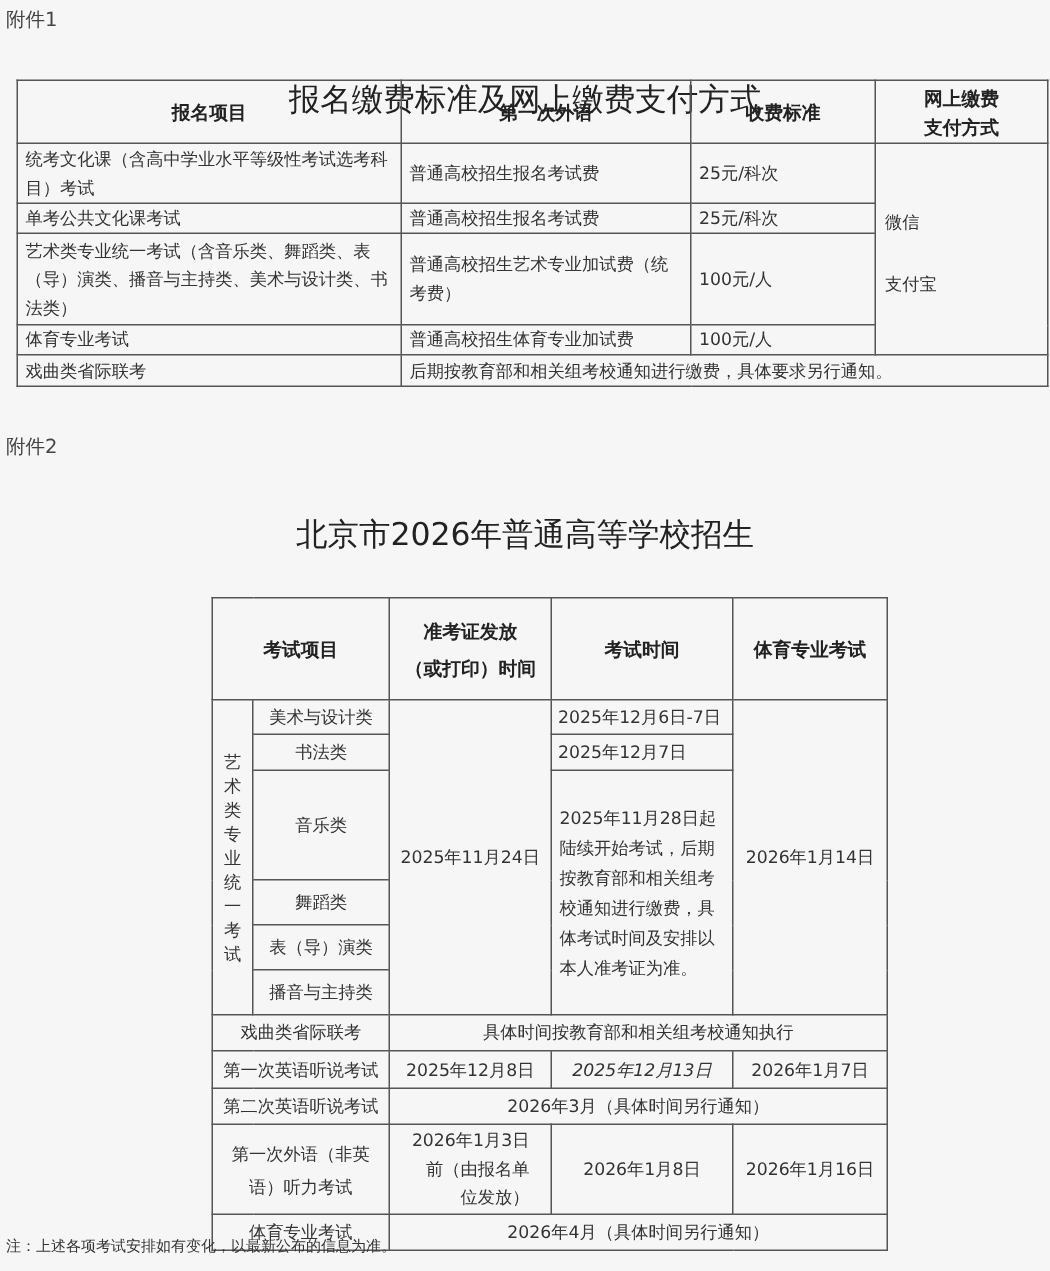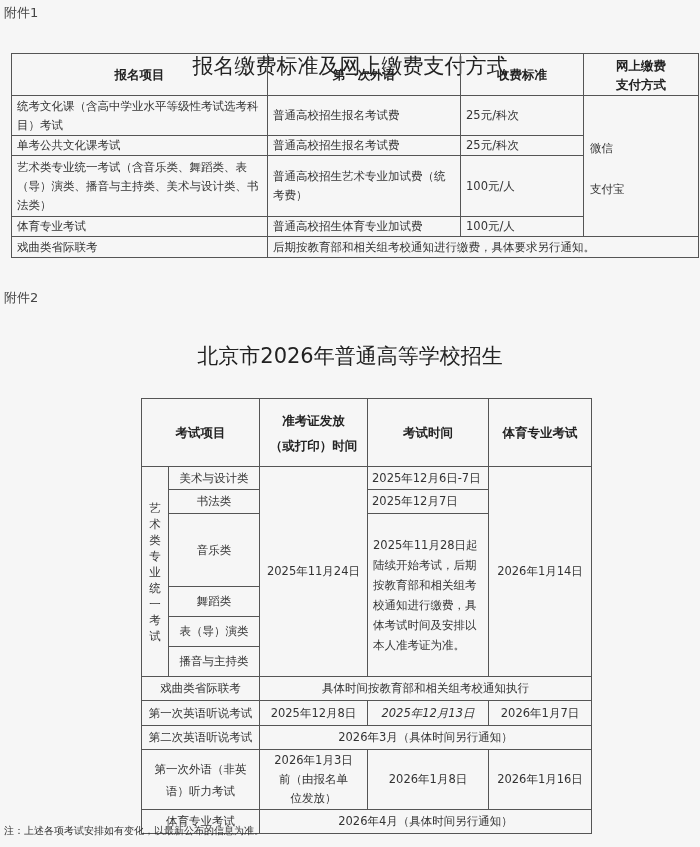--- a/index.html
+++ b/index.html
@@ -147,21 +147,21 @@
     <td>2026年1月7日</td>
   </tr>
 
   <tr style="height:24px">
     <td colspan="2">第二次英语听说考试</td>
     <td colspan="4">2026年3月（具体时间另行通知）</td>
   </tr>
 
   <tr style="height:60px">
     <td colspan="2" style="padding:0 12px; line-height:22px;">第一次外语（非英语）听力考试</td>
-    <td style="padding:0 14px; line-height:19px;">2026年1月3日前（由报名单位发放）</td>
+    <td style="padding:0 14px; line-height:19px;text-align:right;">2026年1月3日前（由报名单位发放）</td>
     <td colspan="2">2026年1月8日</td>
     <td>2026年1月16日</td>
   </tr>
 
   <tr style="height:24px">
     <td colspan="2">体育专业考试</td>
     <td colspan="4">2026年4月（具体时间另行通知）</td>
   </tr>
 </tbody>
   </table>

